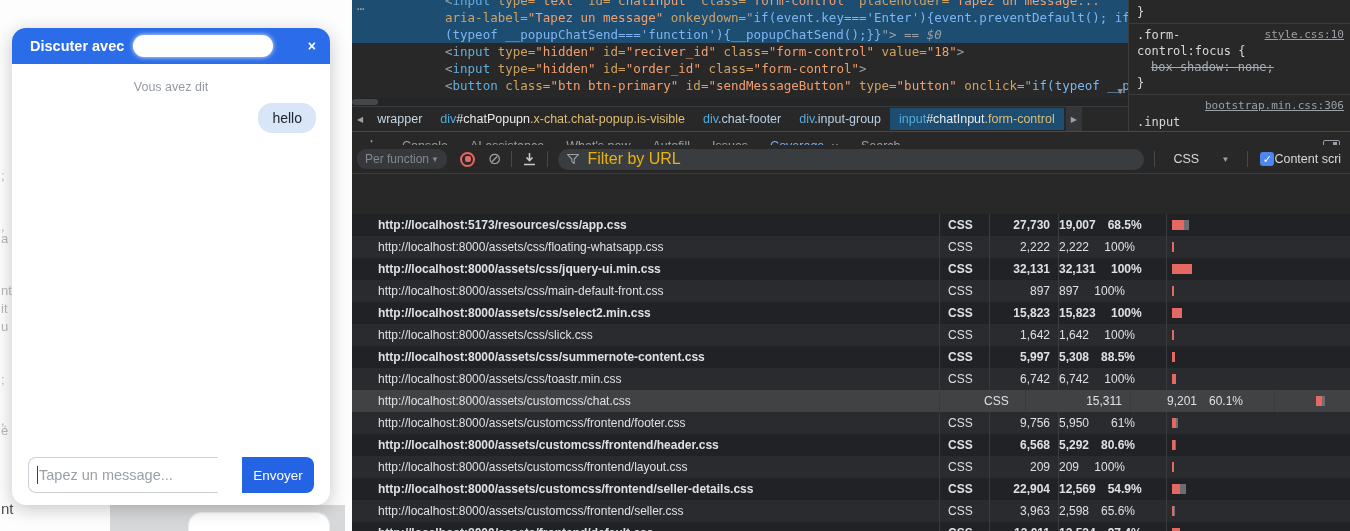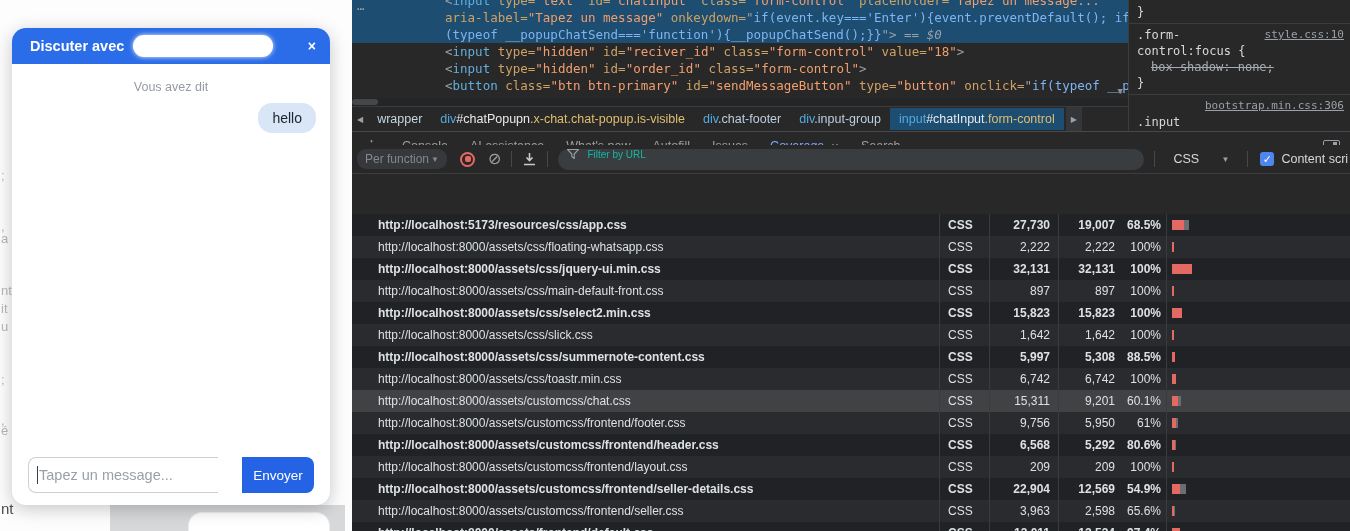--- a/index.html
+++ b/index.html
@@ -95,46 +95,46 @@
   .perfn { width:90px; height:20px; background:#36383b; border-radius:9px; color:#83898f;
            font-size:12px; display:flex; align-items:center; padding:0 8px; cursor:pointer; }
   .perfn .dd { margin-left:auto; font-size:8px; color:#83898f; }
   .rec-btn { width:15px; height:15px; border:2px solid #e46962; border-radius:50%; margin-left:13px;
              display:flex; align-items:center; justify-content:center; cursor:pointer; }
   .rec-btn i { width:6px; height:6px; background:#e46962; border-radius:2px; }
   .block-btn { color:#9aa0a6; font-size:16px; margin-left:13px; cursor:pointer; line-height:1; }
   .tsep { width:1px; height:16px; background:#46484b; margin:0 10px; }
   .dl-btn { cursor:pointer; display:flex; }
   .filter-pill { width:586px; height:21px; background:#3a3d40; border-radius:11px; display:flex;
-                 padding:0 9px; color:#14b8a6; font-size:10px; }
+                 align-items:center; padding:0 9px; color:#eab308; font-size:16px; }
   .filter-pill svg { margin-right:8px; }
   .css-select { display:flex; align-items:center; color:#d5d8dc; font-size:12.5px;
                 width:72px; padding-left:8px; cursor:pointer; }
   .css-select .dd { margin-left:auto; font-size:8px; color:#9aa0a6; padding-right:8px; }
   .chk { width:14px; height:14px; background:#4e86ee; border-radius:3px; margin-left:2px;
          display:flex; align-items:center; justify-content:center; color:#fff; font-size:11px; cursor:pointer; }
-  .chk-label { color:#d5d8dc; font-size:12.5px; margin-left:7px; white-space:nowrap; }
+  .chk-label { color:#d5d8dc; font-size:12.5px; white-space:nowrap; }
 
   
   .cov-table { position:absolute; left:0; top:190px; width:998px; bottom:0; overflow:hidden; }
   .thead { display:flex; height:24px; background:#282828; border-bottom:1px solid #3c3c3c;
            color:#cdd1d5; font-size:12px; }
   .th { display:flex; align-items:center; padding-left:8px; border-right:1px solid #3a3b3e;
         position:relative; cursor:pointer; }
   .th.url { width:588px; padding-left:10px; } .th.type { width:50px; } .th.total { width:69px; }
   .th.unused { width:108px; } .th.usage { flex:1; border-right:none; padding-left:11px; }
   .sort-arrow { position:absolute; right:7px; font-size:8px; color:#c3c7cb; }
   .rows { position:absolute; left:0; top:24px; right:0; bottom:0; overflow:hidden; }
   .row { display:flex; height:22px; font-size:12px; color:#dde1e4; cursor:pointer; }
-  .row.even { background:#212225;font-weight:bold; } .row.odd { background:#292b2e; } .row.selected { background:#404244; }
+  .row.even { background:#212225;font-weight:bold; } .row.odd { background:#292b2e; } .row.selected { background:#404244;gap:36px; }
   .cell { display:flex; align-items:center; border-right:1px solid #3a3b3e; height:22px; overflow:hidden; }
   .cell.url { width:588px; padding-left:26px; white-space:nowrap; }
   .cell.type { width:50px; padding-left:8px; }
   .cell.total { width:69px; justify-content:flex-end; padding-right:8px; }
-  .cell.unused { width:108px; justify-content:flex-end; padding-right:5px; }
+  .cell.unused { width:108px; padding-right:5px; }
   .cell.unused .ub { text-align:right; } .cell.unused .up { width:46px; text-align:right; }
   .cell.usage { flex:1; border-right:none; padding-left:5px; }
   .bar { display:flex; height:10px; }
   .bar .red { background:#e46962; height:10px; } .bar .used { background:#6b6e71; height:10px; }
 </style>
 </head>
 <body>
 
 <div class="stage">
 

